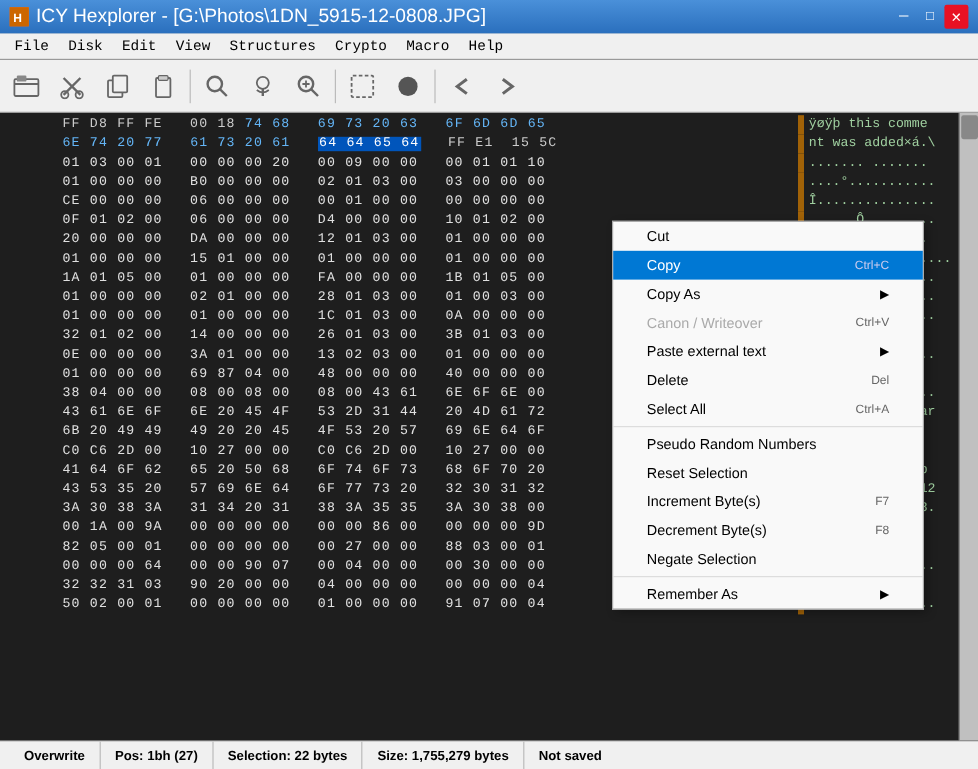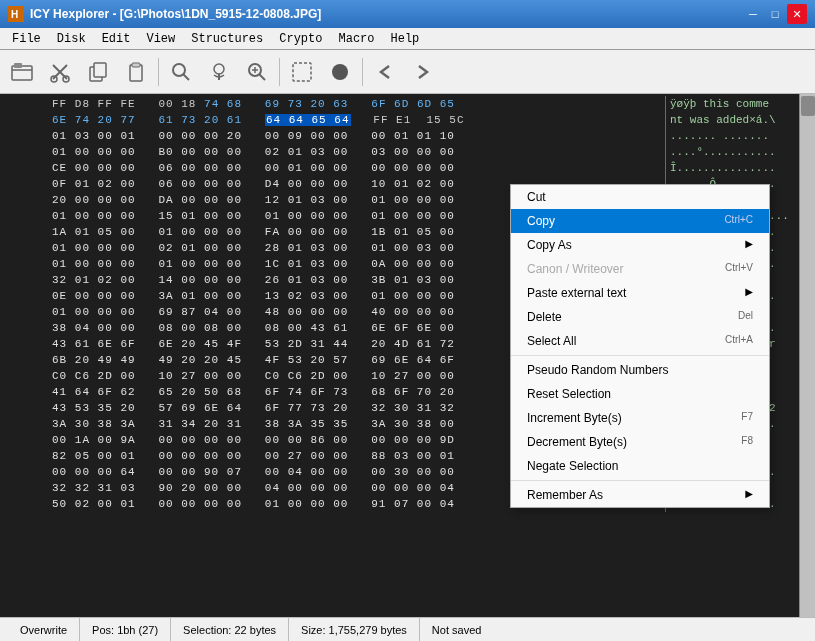--- a/index.html
+++ b/index.html
@@ -32,22 +32,22 @@
       height: 16px;
       background: #ff6600;
       display: flex;
       align-items: center;
       justify-content: center;
       font-size: 10px;
       color: white;
       font-weight: bold;
     }
     #title-text {
-      font-size: 12px;
-      font-weight: bold;
+      font-size: 16px;
+      font-weight: normal;
     }
     #title-controls {
       display: flex;
       gap: 2px;
     }
     .title-btn {
       width: 20px;
       height: 20px;
       display: flex;
       align-items: center;
@@ -133,21 +133,21 @@
     .hex-bytes {
       flex: 1;
       color: #e0e0e0;
       letter-spacing: 1px;
       margin-left: 48px;
     }
     .hex-ascii {
       width: 130px;
       flex-shrink: 0;
       color: #a0d0a0;
-      border-left: 1px solid #a16207;
+      border-left: 5px solid #a16207;
       padding-left: 4px;
     }
     
     #scrollbar {
       width: 16px;
       background: #c0c0c0;
       border-left: 1px solid #888;
     }
     
     #status-bar {
@@ -159,38 +159,40 @@
       padding: 0 8px;
       gap: 0;
       font-size: 11px;
     }
     .status-item {
       padding: 0 12px;
       border-right: 1px solid #bbb;
       height: 100%;
       display: flex;
       align-items: center;
+      font-weight: bold;
     }
     
     #context-menu {
       position: absolute;
       top: 90px;
       left: 510px;
       width: 260px;
       background: #f9f9f9;
       border: 1px solid #aaa;
       box-shadow: 3px 3px 8px rgba(0,0,0,0.3);
       z-index: 100;
       font-size: 12px;
     }
     .ctx-item {
-      padding: 5px 16px;
+      padding: 5px 28px;
       cursor: pointer;
       display: flex;
       justify-content: space-between;
+      align-items: center;
       white-space: nowrap;
     }
     .ctx-item.active {
       background: #0078d4;
       color: white;
     }
     .ctx-item.disabled {
       color: #aaa;
       cursor: default;
     }

